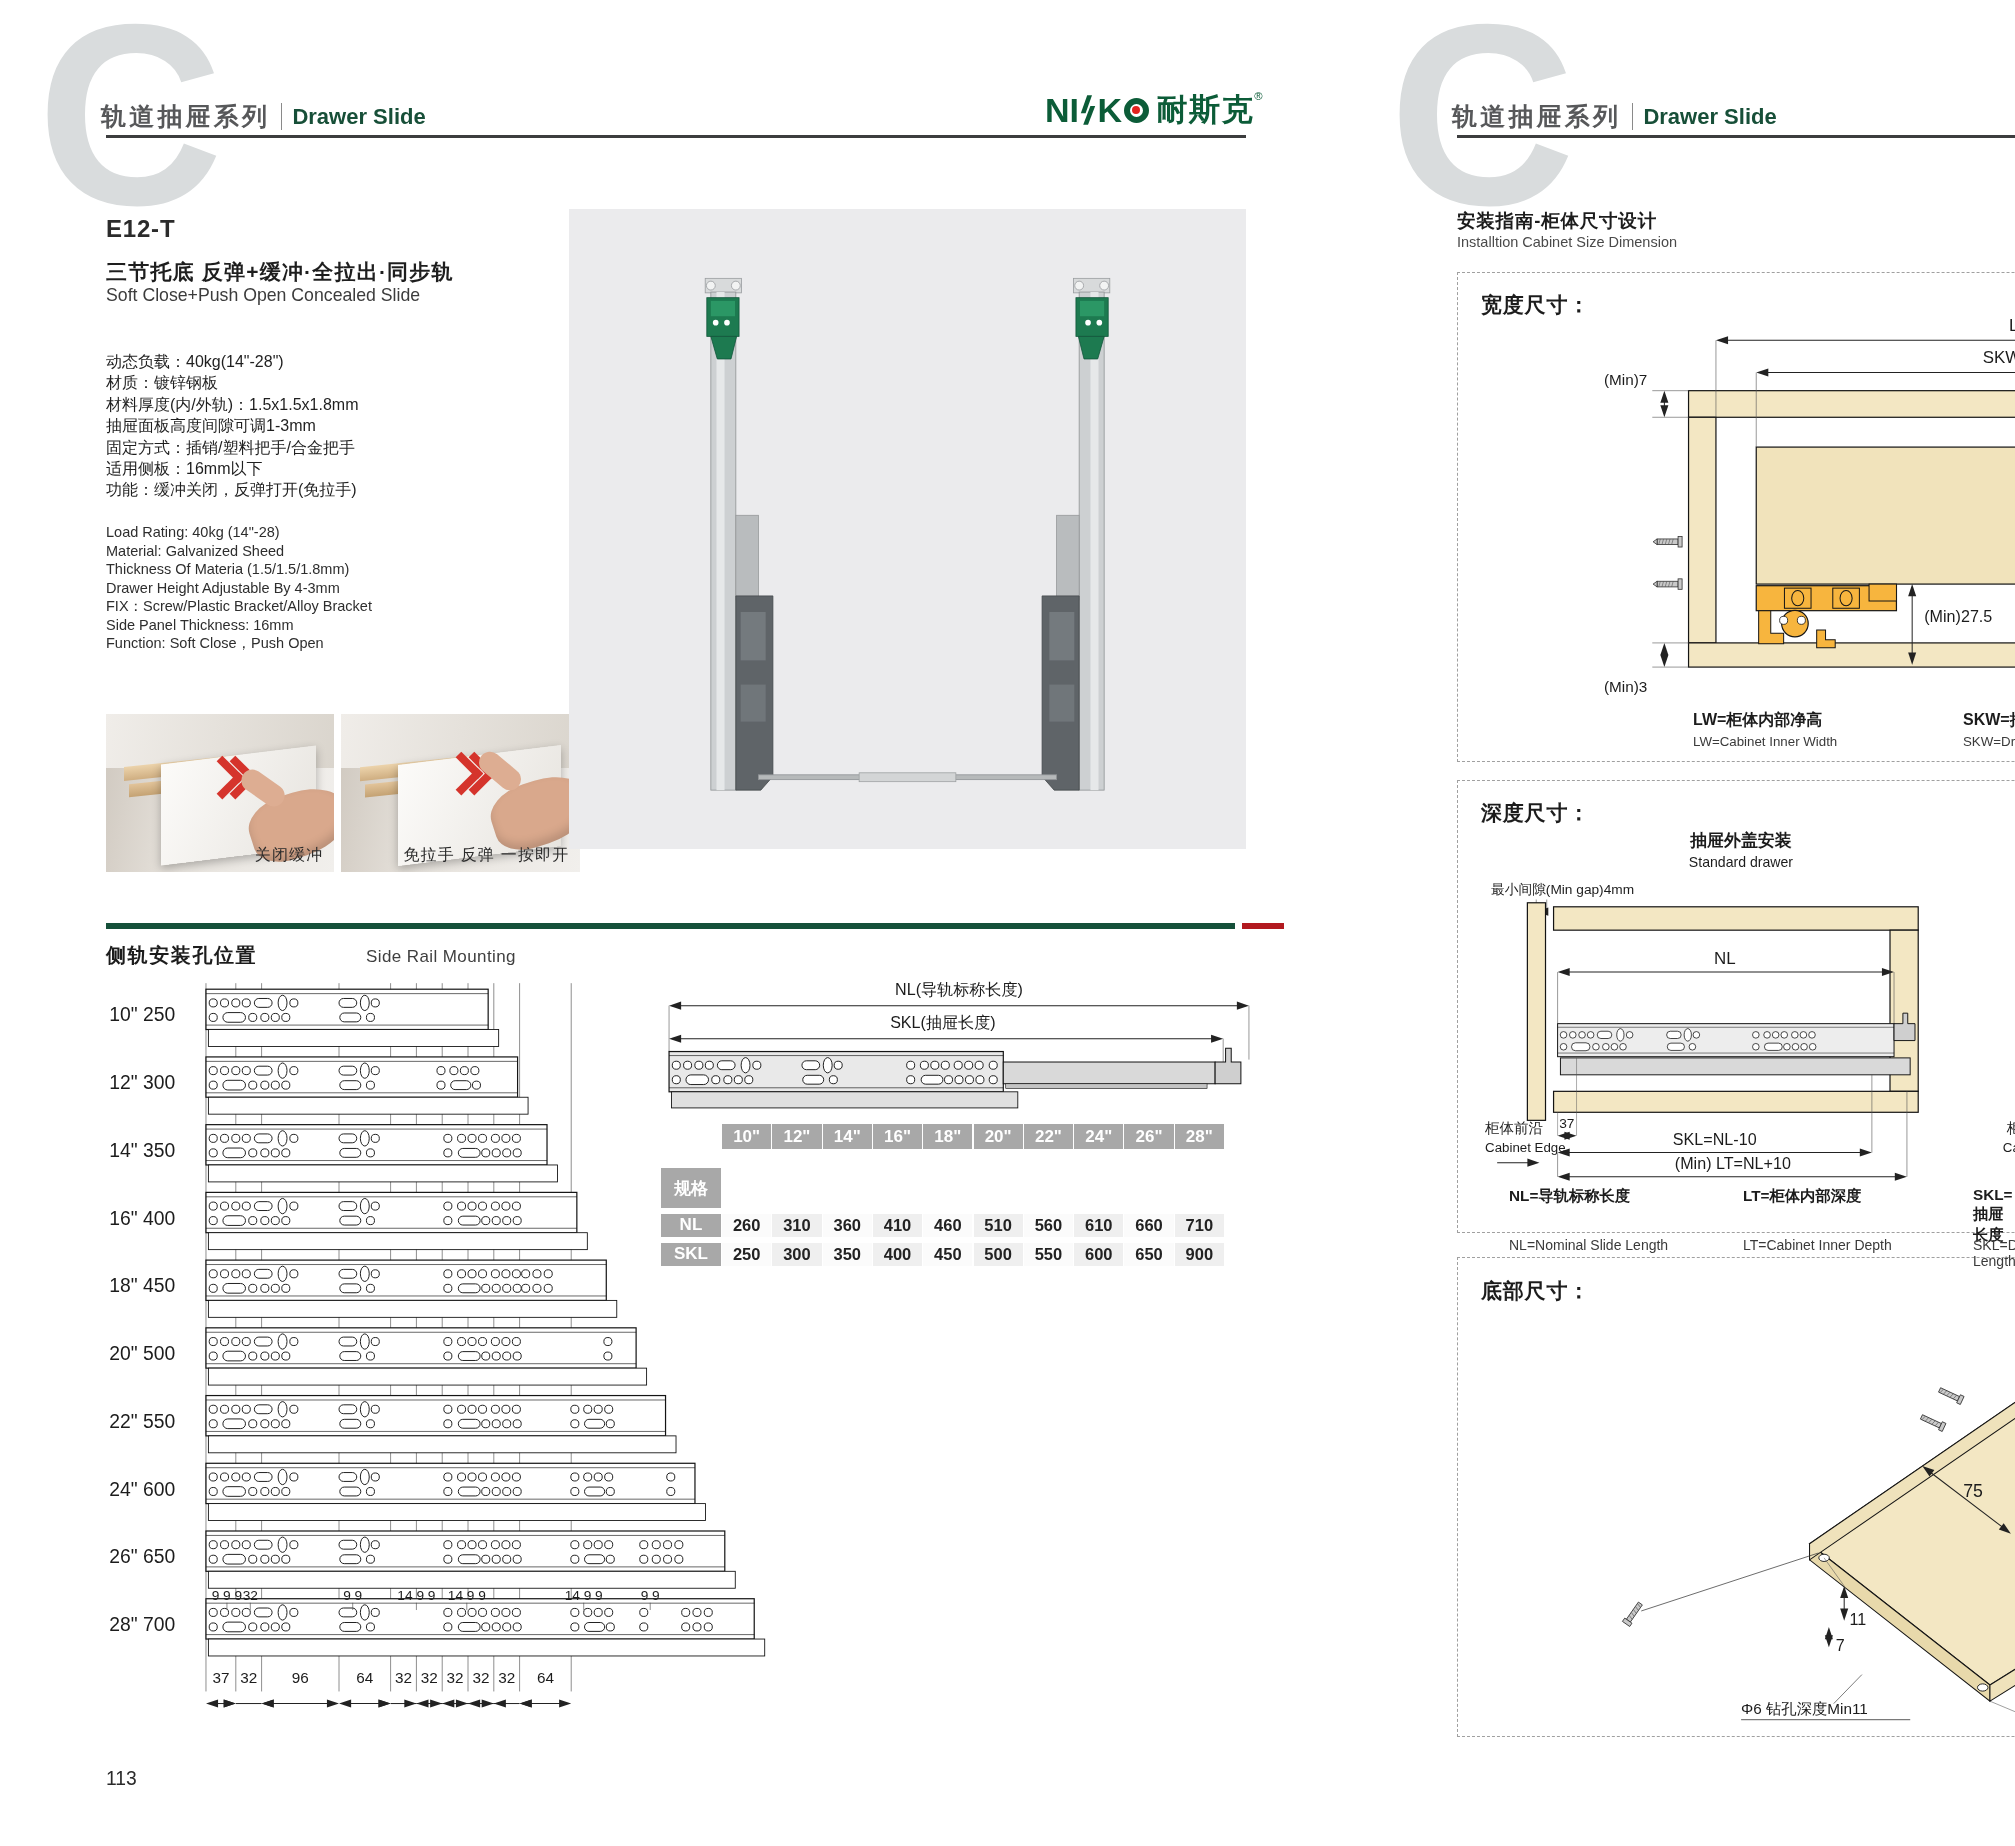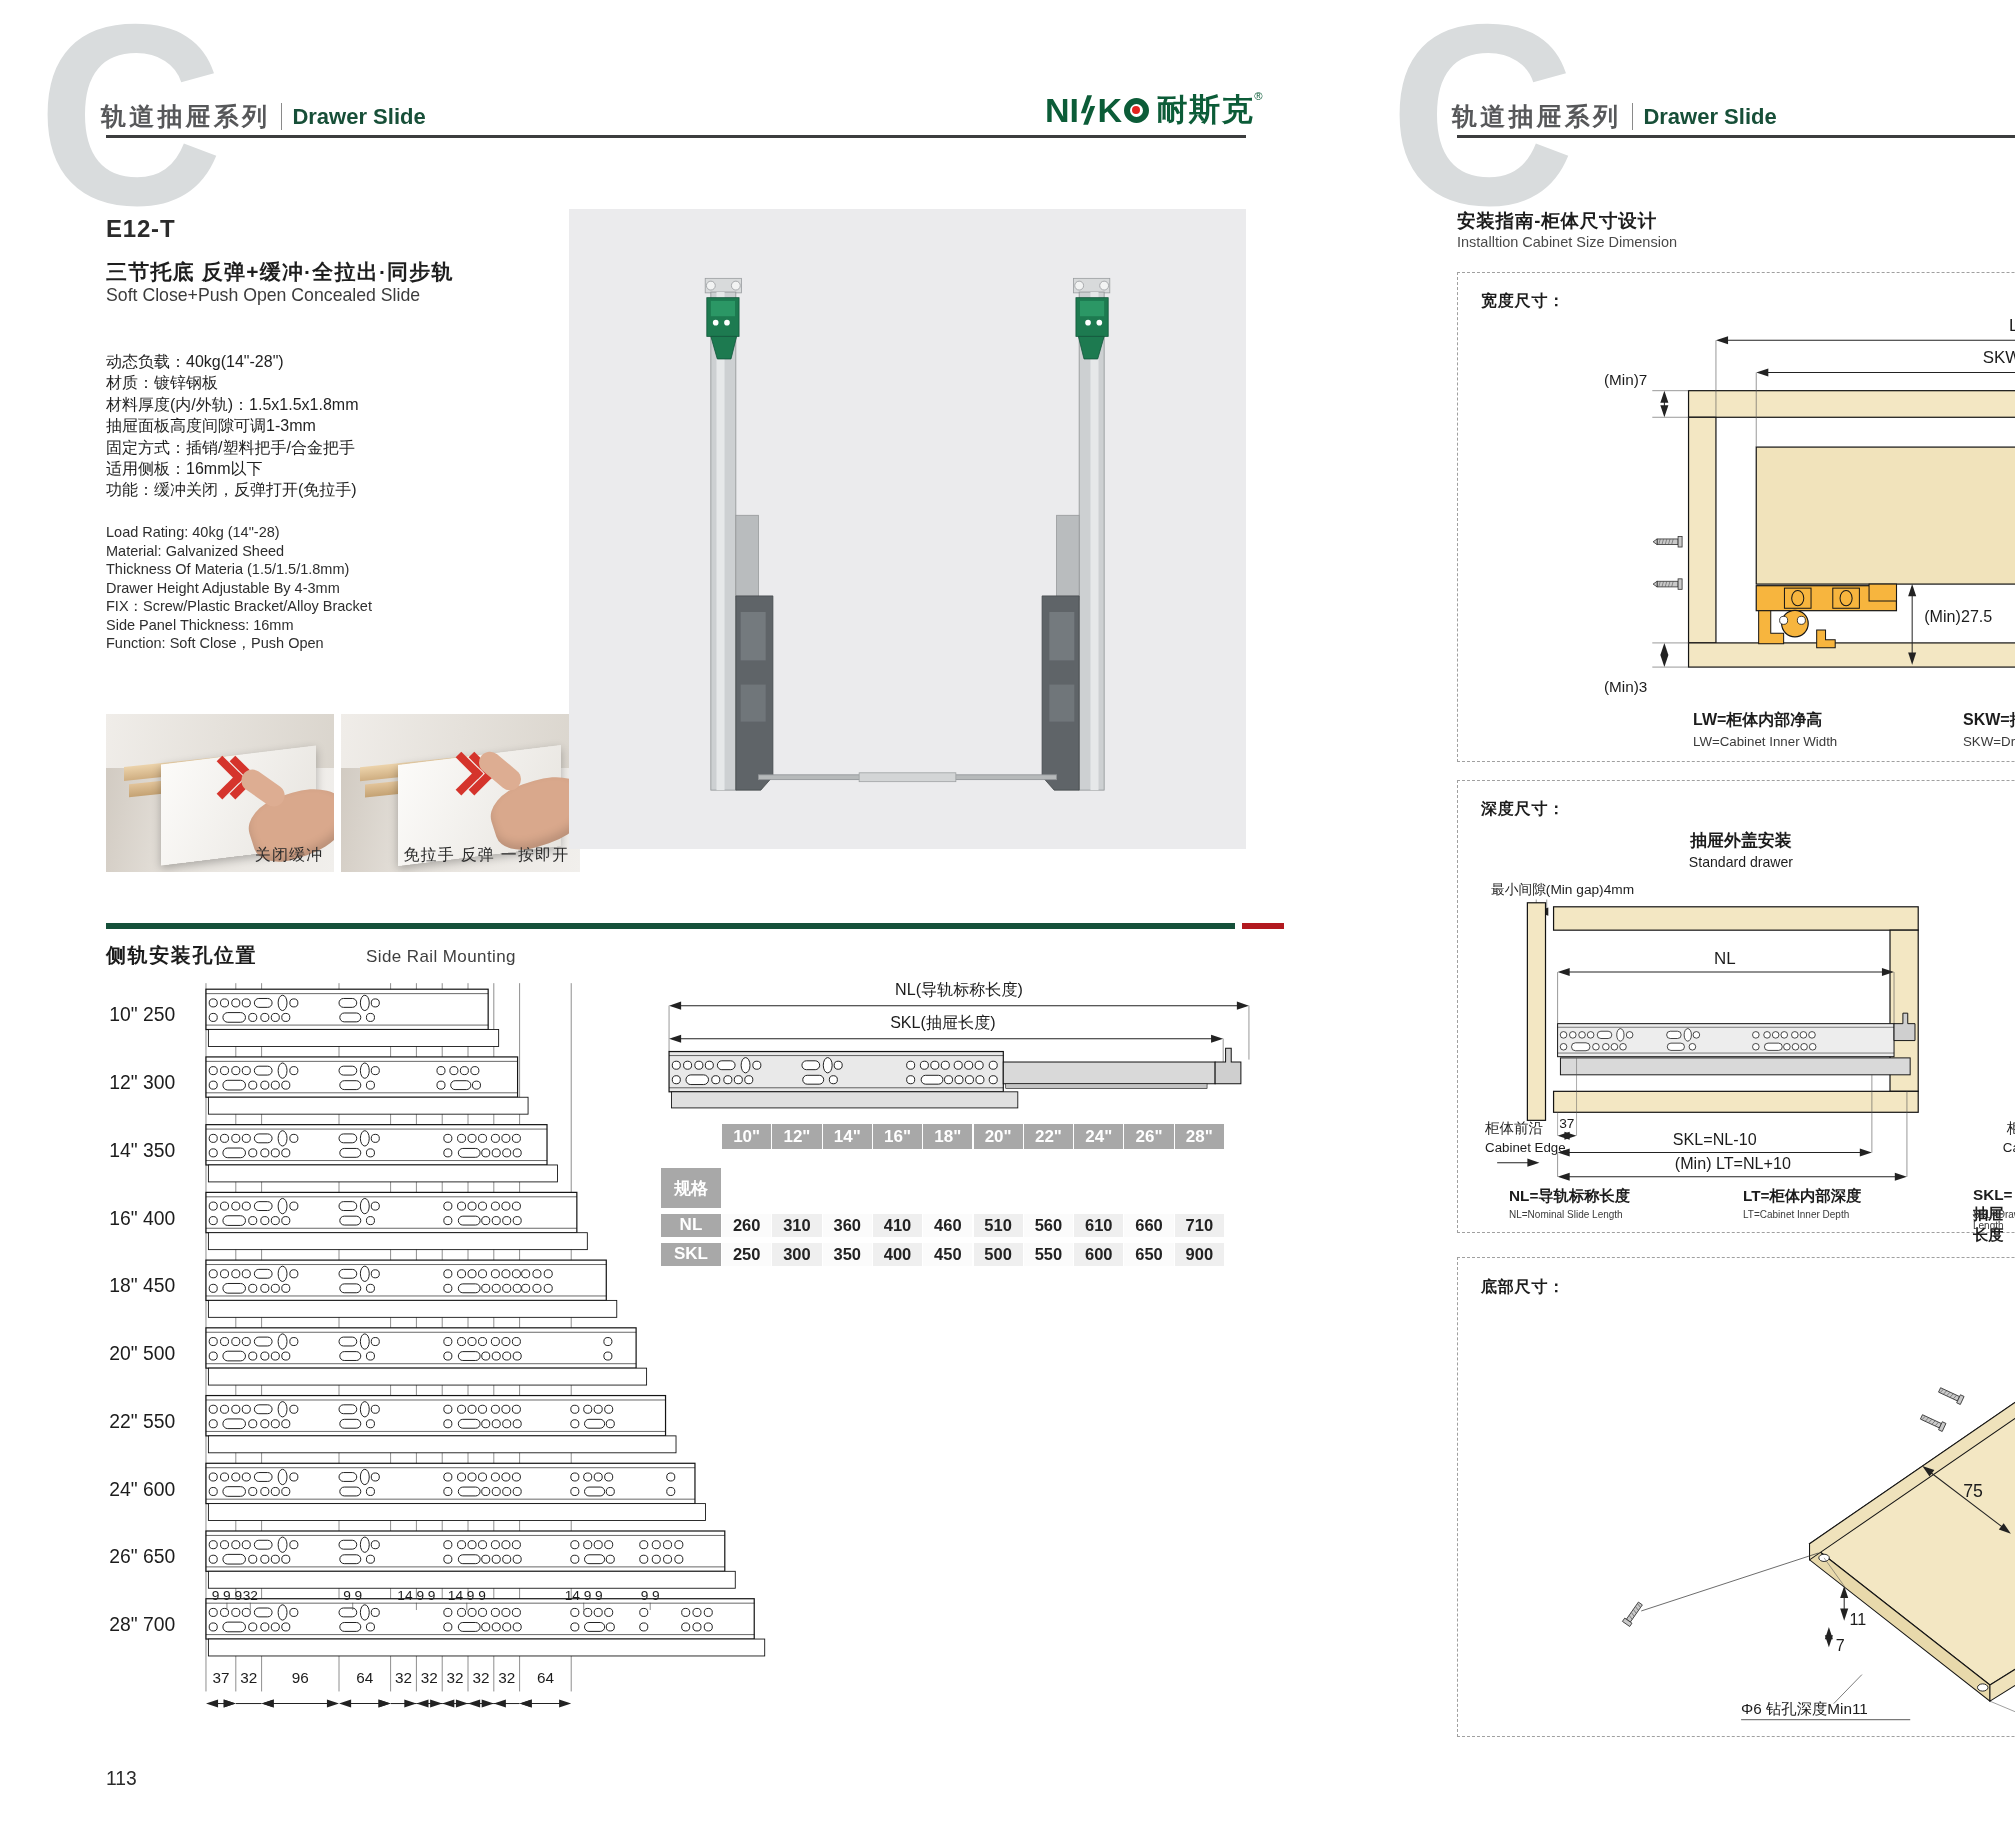--- a/index.html
+++ b/index.html
@@ -33,30 +33,30 @@
   .ph-hand{position:absolute;width:101px;height:64px;background:#d9a88c;border-radius:46% 54% 60% 40%;transform:rotate(-18deg);box-shadow:inset 0 -5.6px 9.7px rgba(0,0,0,.15);}
   .ph-finger{position:absolute;width:22px;height:48px;background:#ddad92;border-radius:11px;}
   .ph-cap{position:absolute;right:10.5px;bottom:5.6px;font-size:16px;color:#2b2b2b;letter-spacing:1.2px;}
   .gbar{background:#15503a;}
   .rbar{background:#b2191f;}
   .sec-cn{font-size:20px;font-weight:700;color:#1c1c1c;letter-spacing:1.6px;}
   .sec-en{font-size:17px;color:#3f3f3f;letter-spacing:0.4px;}
   .guide-cn{font-size:18.5px;font-weight:700;letter-spacing:0.8px;}
   .guide-en{font-size:14.5px;color:#4a4a4a;}
   .dash-box{border:1.2px dashed #a0a0a0;box-sizing:border-box;}
-  .box-title{font-size:16px;font-weight:700;letter-spacing:0.8px;text-align:right;}
+  .box-title{font-size:21px;font-weight:700;letter-spacing:0.8px;text-align:right;}
   .trow{display:flex;margin-bottom:5.6px;}
   .tcell{display:flex;align-items:center;justify-content:center;margin-right:1.2px;box-sizing:border-box;}
   .hcell{background:#a8a8a8;color:#fff;font-weight:700;font-size:17px;}
   .dcell{font-size:16.5px;font-weight:600;color:#222;}
   .dcell.c0{background:#fbfbfb;}.dcell.c1{background:#efefef;}
   .leg-cn{font-size:16px;font-weight:700;color:#1c1c1c;}
   .leg-en{font-size:13.3px;color:#3a3a3a;}
   .leg-cn.sm{font-size:15.3px;}
-  .leg-en.sm{font-size:10px;}
+  .leg-en.sm{font-size:14px;margin-top:28px;}
   .pageno{font-size:19.3px;color:#2b2b2b;}
   svg text{font-family:"Liberation Sans","DejaVu Sans",sans-serif;}
 </style>
 </head>
 <body>
 
 <div class="sheet">
 
   <div class="abs watermark" style="left:37px;top:-13.7px;">C</div>
   <div class="abs series" style="left:101px;top:100px;">

